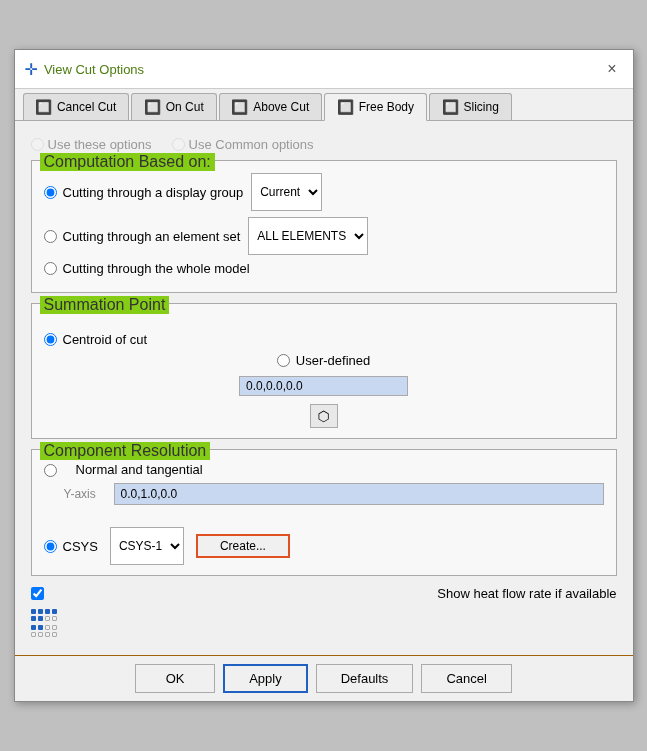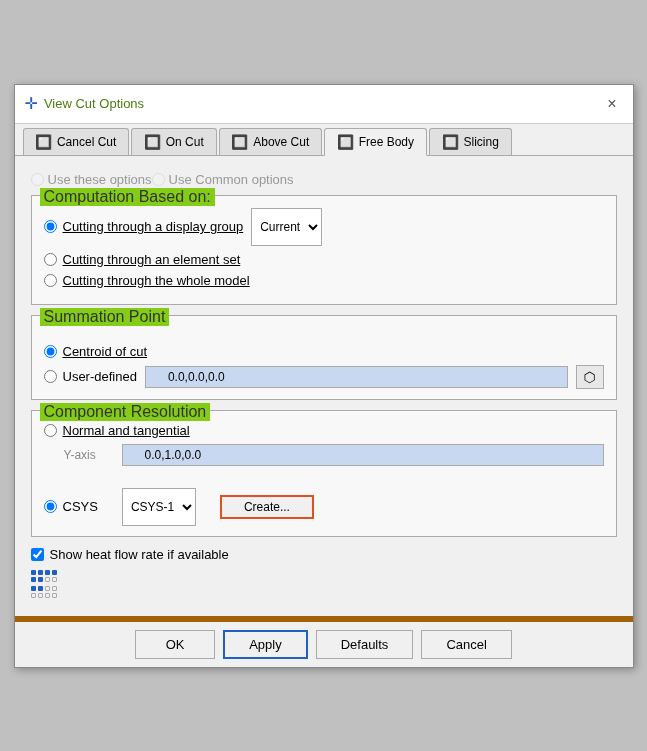--- a/index.html
+++ b/index.html
@@ -79,20 +79,21 @@
       font-size: 14px;
       color: #444;
     }
 
     .content {
       padding: 10px 16px 10px 16px;
     }
 
     .options-row {
       display: flex;
+      gap: 20px;
       align-items: center;
       padding: 6px 0 8px 0;
       color: #888;
     }
     .options-row label {
       display: flex;
       align-items: center;
       gap: 4px;
       color: #999;
     }
@@ -119,44 +120,44 @@
       display: flex;
       align-items: center;
       gap: 8px;
       margin-bottom: 6px;
     }
     .radio-row label {
       display: flex;
       align-items: center;
       gap: 6px;
       font-size: 13px;
-      text-decoration: underline;
     }
 
     select {
       border: 1px solid #aaa;
       background: white;
       padding: 2px 4px;
       font-size: 12px;
       height: 38px;
     }
 
     .text-input {
       background: #c8d8f0;
       border: 1px solid #aaa;
-      padding: 2px 22px;
+      padding: 2px 6px;
       font-size: 12px;
       color: #000;
       height: 22px;
     }
 
     .user-defined-row {
       display: flex;
       align-items: center;
       gap: 8px;
+      flex-direction: column;
     }
     .user-defined-row label {
       display: flex;
       align-items: center;
       gap: 6px;
     }
     .pick-btn {
       border: 1px solid #aaa;
       background: #e8e8e8;
       padding: 2px 4px;
@@ -165,62 +166,62 @@
       height: 24px;
       width: 28px;
       display: flex;
       align-items: center;
       justify-content: center;
     }
 
     .y-axis-row {
       display: flex;
       align-items: center;
-      gap: 8px;
       padding-left: 20px;
       margin-bottom: 22px;
     }
     .y-axis-label {
       font-size: 12px;
       color: #888;
       width: 50px;
     }
 
     .csys-row {
       display: flex;
       align-items: center;
-      gap: 24px;
+      gap: 12px;
     }
 
     .create-btn {
       border: 2px solid #e05020;
       background: #f0f0f0;
       padding: 2px 22px;
       cursor: pointer;
       font-size: 12px;
       height: 24px;
     }
 
     .checkbox-row {
       display: flex;
       align-items: center;
       gap: 6px;
       margin-bottom: 8px;
       font-size: 13px;
+      justify-content: space-between;
     }
 
     .icon-grid {
       display: flex;
       flex-direction: column;
       gap: 4px;
       margin-bottom: 8px;
     }
 
     .footer {
-      border-top: 6px solid #a16207;
+      border-top: 1px solid #a16207;
       padding: 8px 19px;
       display: flex;
       gap: 8px;
       justify-content: center;
       background: #f0f0f0;
     }
     .footer-btn {
       padding: 5px 24px;
       border: 1px solid #aaa;
       background: #f0f0f0;
@@ -313,20 +314,23 @@
         <select>
           <option>Current</option>
         </select>
       </div>
 
       <div class="radio-row">
         <label style="display:flex;align-items:center;gap:6px;">
           <input type="radio" name="computation" style="">
           <span>Cutting through an element set</span>
         </label>
+        <select>
+          <option>ALL ELEMENTS</option>
+        </select>
       </div>
 
       <div class="radio-row">
         <label style="display:flex;align-items:center;gap:6px;">
           <input type="radio" name="computation" style="">
           <span>Cutting through the whole model</span>
         </label>
       </div>
     </div>
 
@@ -347,21 +351,21 @@
         </label>
         <input class="text-input" style="flex: 1 1 0%;" type="text" value="0.0,0.0,0.0">
         <button class="pick-btn" title="Pick">⬡</button>
       </div>
     </div>
 
     <div class="group-box">
       <span class="group-box-title">Component Resolution</span>
 
       <div class="radio-row" style="margin-top:6px;">
-        <label style="display:flex;align-items:center;gap:6px;">
+        <label style="display:flex;align-items:flex-end;gap:19px;">
           <input type="radio" name="resolution" style="">
           <span>Normal and tangential</span>
         </label>
       </div>
 
       <div class="y-axis-row">
         <span class="y-axis-label">Y-axis</span>
         <input class="text-input" style="flex: 1 1 0%;" type="text" value="0.0,1.0,0.0">
       </div>
 

